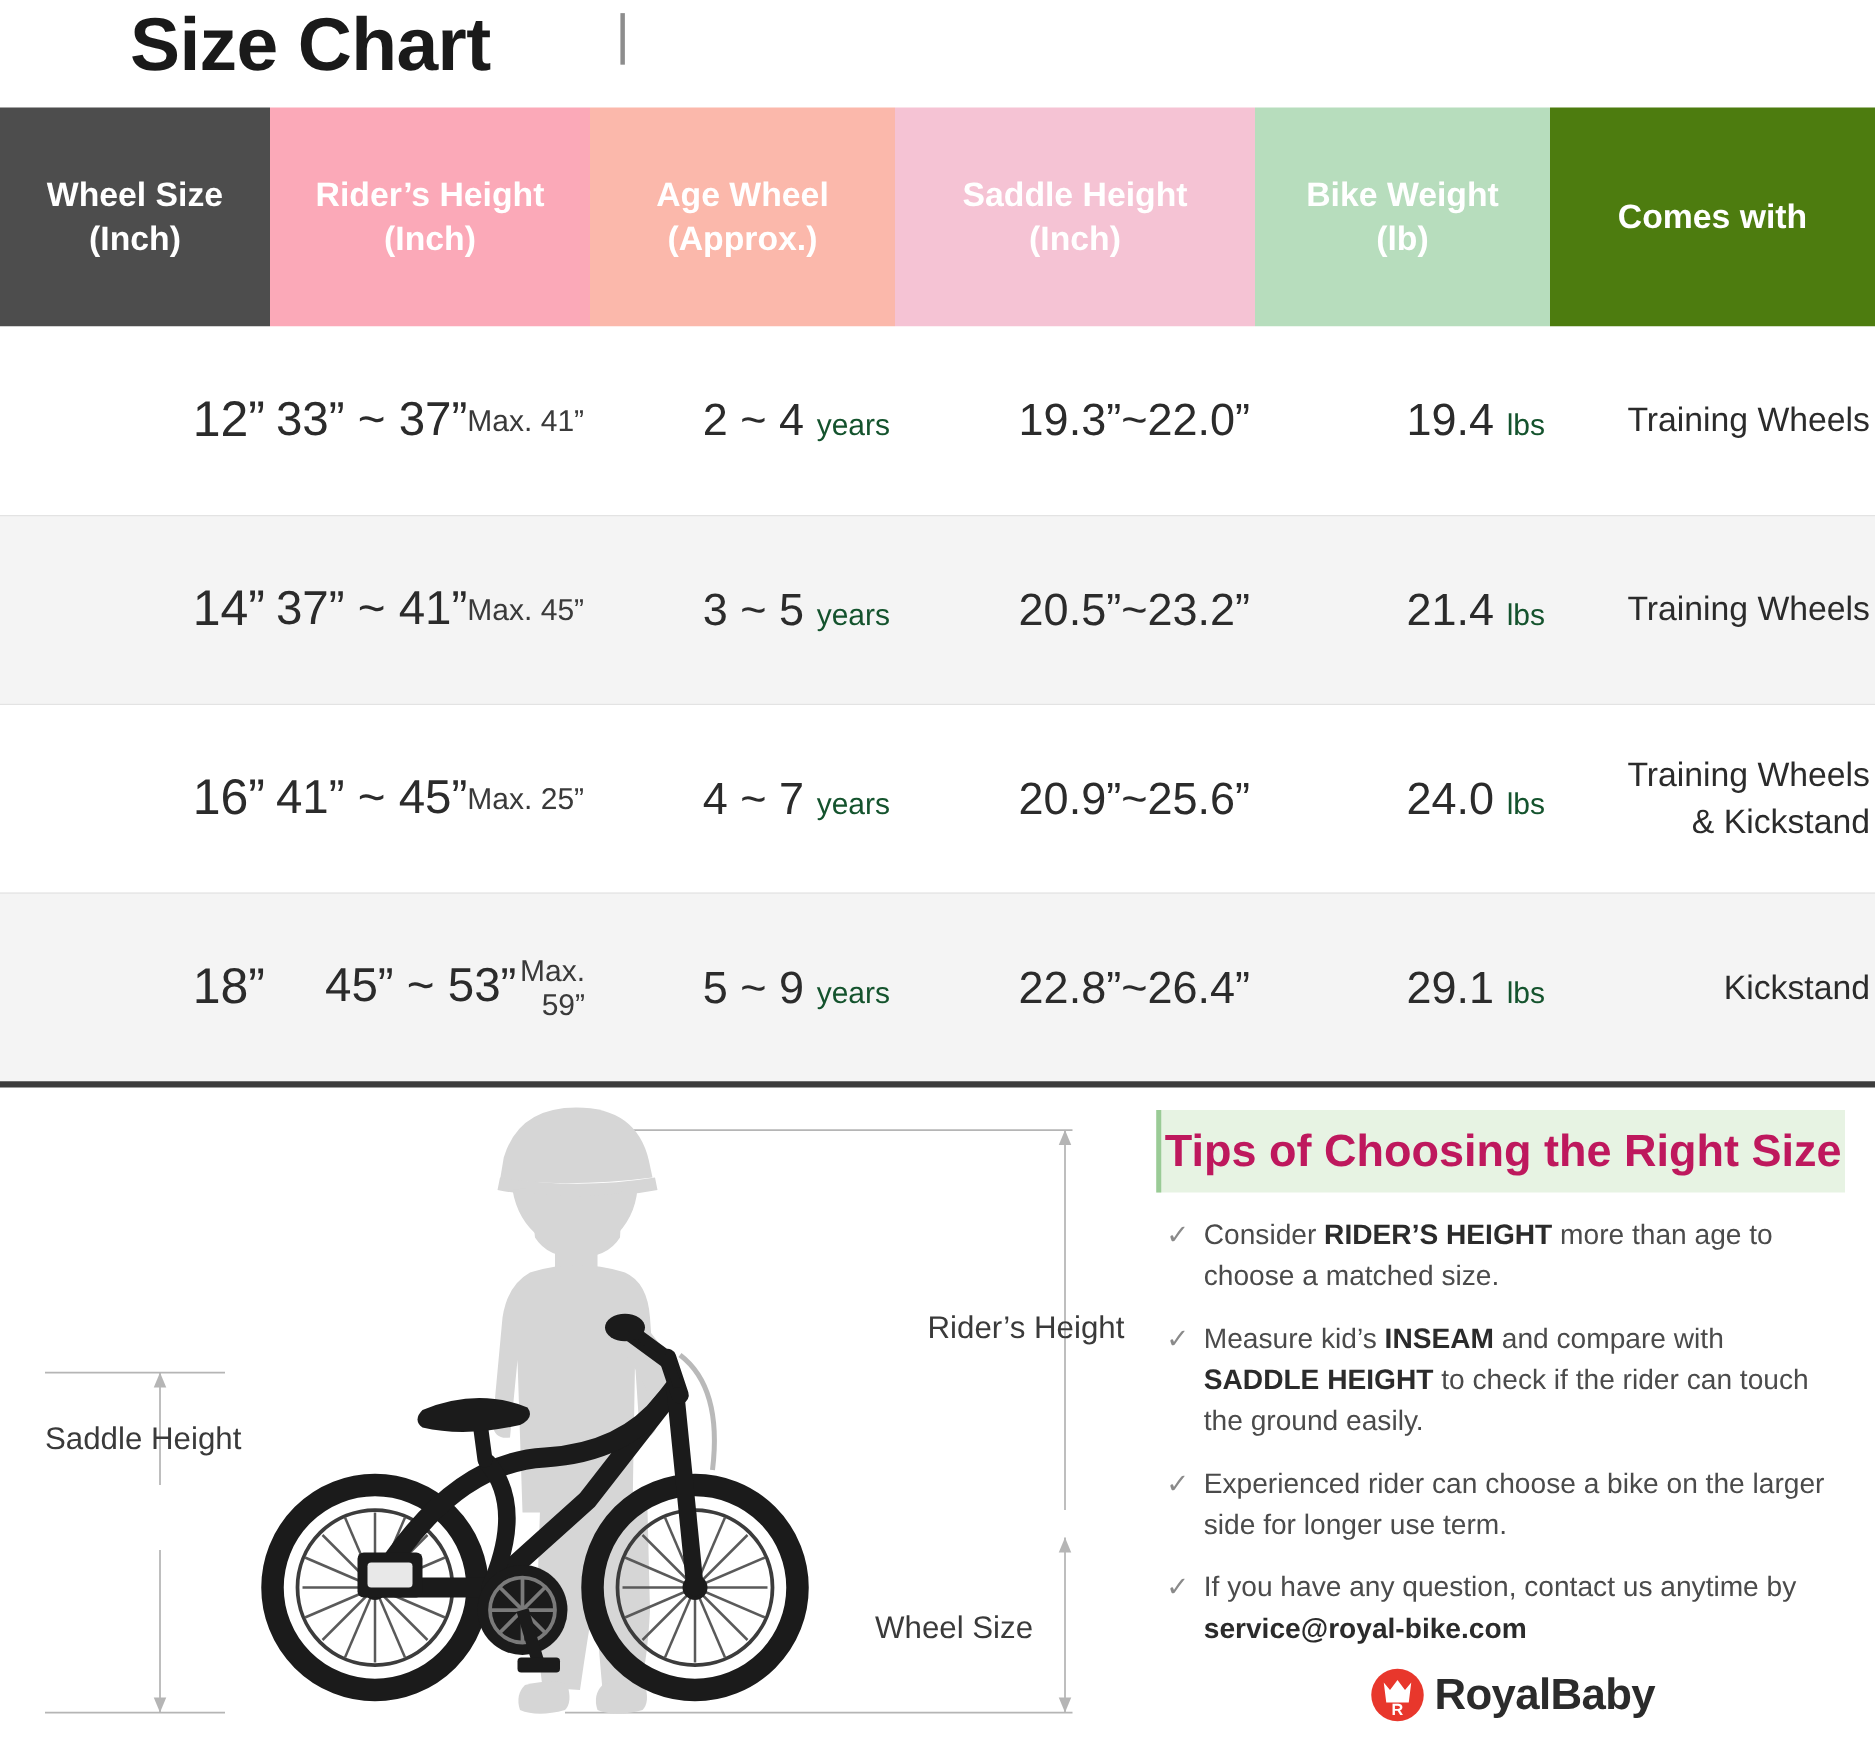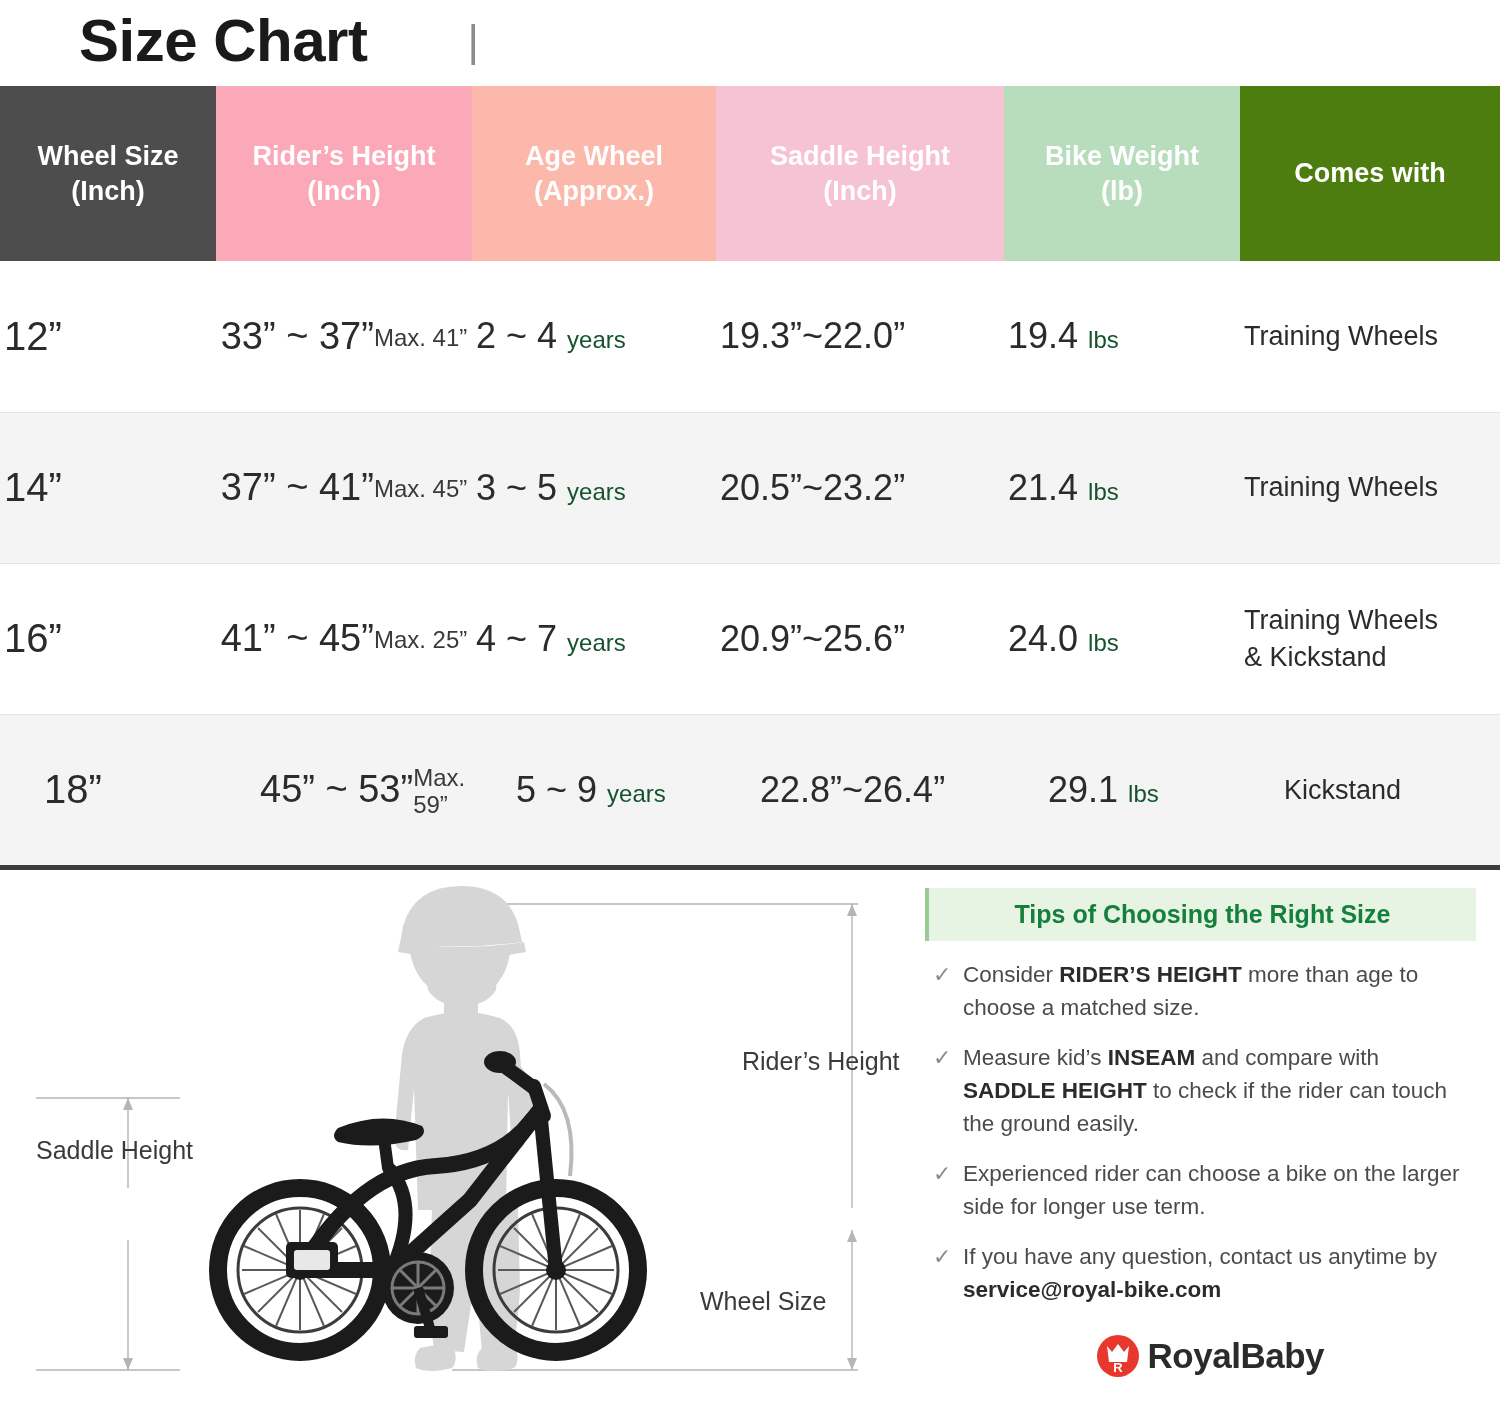--- a/index.html
+++ b/index.html
@@ -16,22 +16,22 @@
   }
   .page {
     position: relative;
     width: 1500px;
     height: 1409px;
   }
 
   
   .header {
     display: flex;
-    align-items: center;
-    padding: 6px 0 10px 79px;
+    align-items: flex-start;
+    padding: 6px 0 10px 104px;
     height: 86px;
     box-sizing: border-box;
   }
   .header-title {
     font-size: 60px;
     font-weight: bold;
     letter-spacing: -0.5px;
     line-height: 1;
     color: #1a1a1a;
   }
@@ -76,21 +76,21 @@
   .hd0 { background: #4d4d4d; }
   .hd1 { background: #fba9b8; }
   .hd2 { background: #fbb8ab; }
   .hd3 { background: #f5c3d4; }
   .hd4 { background: #b7ddbd; }
   .hd5 { background: #4d7c0f; }
 
   .table tbody td {
     height: 151px;
     vertical-align: middle;
-    text-align: left;
+    text-align: right;
     font-size: 36px;
     color: #2b2b2b;
     font-weight: 300;
     padding: 0 4px;
     box-sizing: border-box;
     border-bottom: 1px solid #e3e3e3;
   }
   .table tbody tr.alt td {
     background: #f4f4f4;
   }
@@ -133,22 +133,22 @@
   .figure svg { display: block; }
 
   .tips {
     width: 585px;
     padding: 18px 24px 0 10px;
     box-sizing: border-box;
     position: relative;
   }
   .tips-title {
     background: #e7f3e3;
-    color: #15803d;
-    font-size: 25px;
+    color: #be185d;
+    font-size: 36px;
     font-weight: bold;
     text-align: center;
     padding: 12px 0 12px 0;
     border-left: 4px solid #9acb96;
     box-sizing: border-box;
   }
   .tip-item {
     display: flex;
     align-items: flex-start;
     margin-top: 18px;

